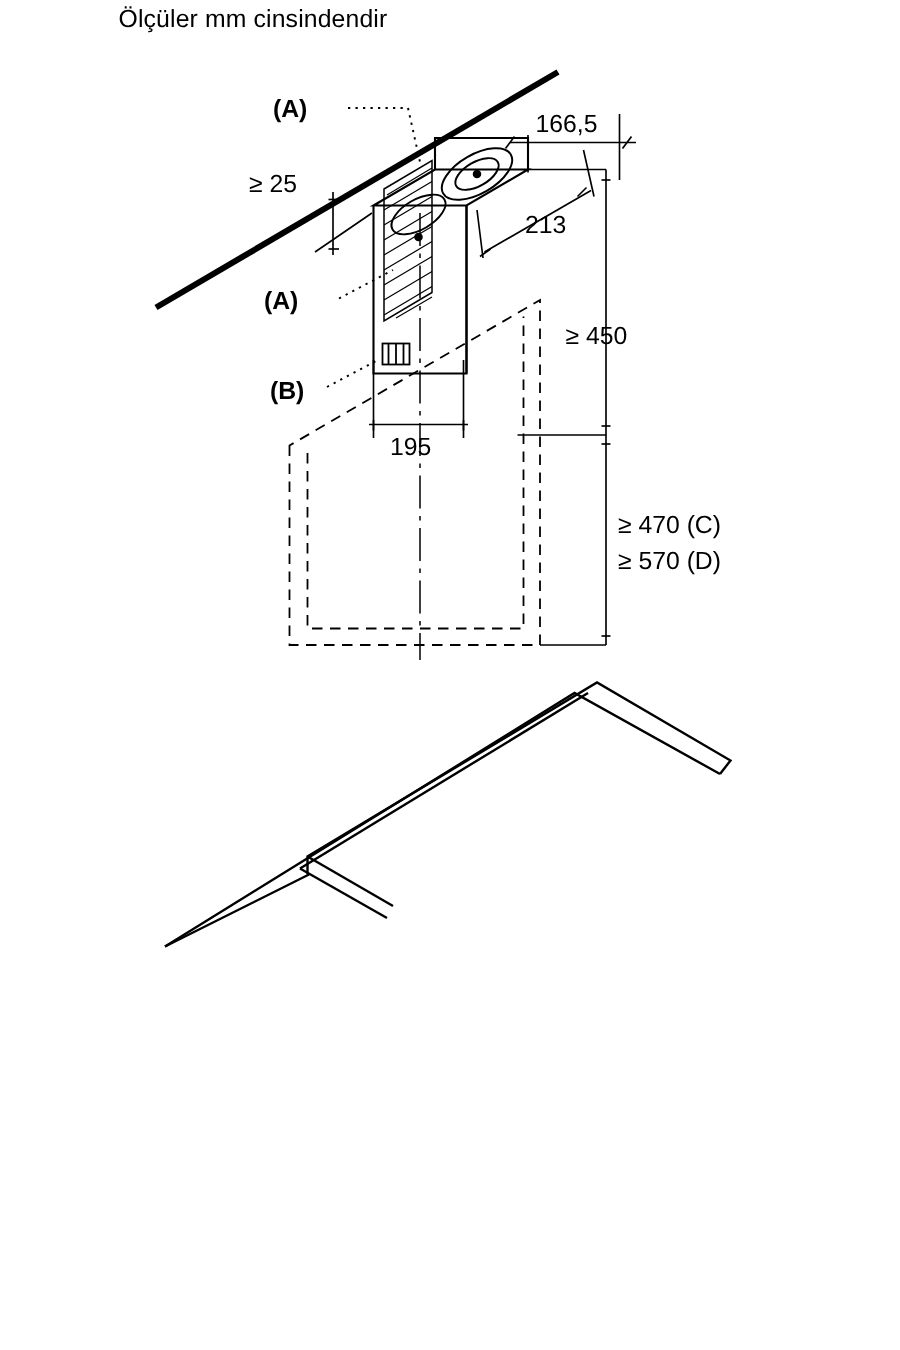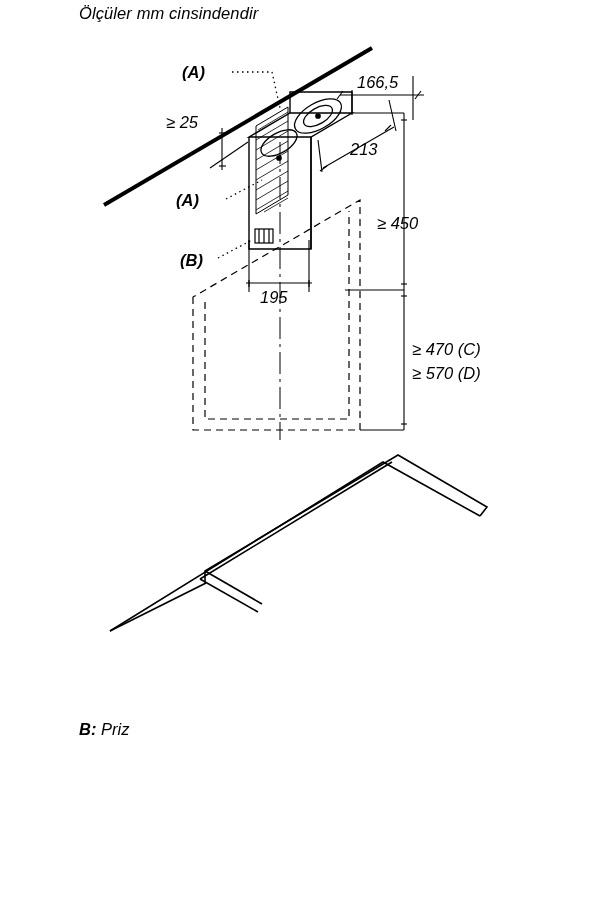--- a/index.html
+++ b/index.html
@@ -12,21 +12,20 @@
     height: 900px;
     font-family: "Liberation Sans", sans-serif;
     color: #000000;
     position: relative;
     overflow: hidden;
   }
   #page {
     position: relative;
     width: 600px;
     height: 900px;
-    font-style: italic;
   }
   .title {
     position: absolute;
     left: 79px;
     top: 4px;
     font-size: 16.5px;
     letter-spacing: 0.1px;
     color: #000;
   }
   #drawing {
@@ -192,19 +191,15 @@
       <line x1="401" y1="296" x2="407" y2="296"></line>
       <line x1="401" y1="424" x2="407" y2="424"></line>
     </g>
     <text class="dim-label" x="377" y="229">≥ 450</text>
     <text class="dim-label" x="412" y="355">≥ 470 (C)</text>
     <text class="dim-label" x="412" y="379">≥ 570 (D)</text>
 
   </svg>
 
   <div class="legend">
-    <div class="legend-row">
-      <span class="legend-key">B:</span>
-      <span>Priz</span>
-    </div>
   </div>
 
 </div>
 
 </body></html>

